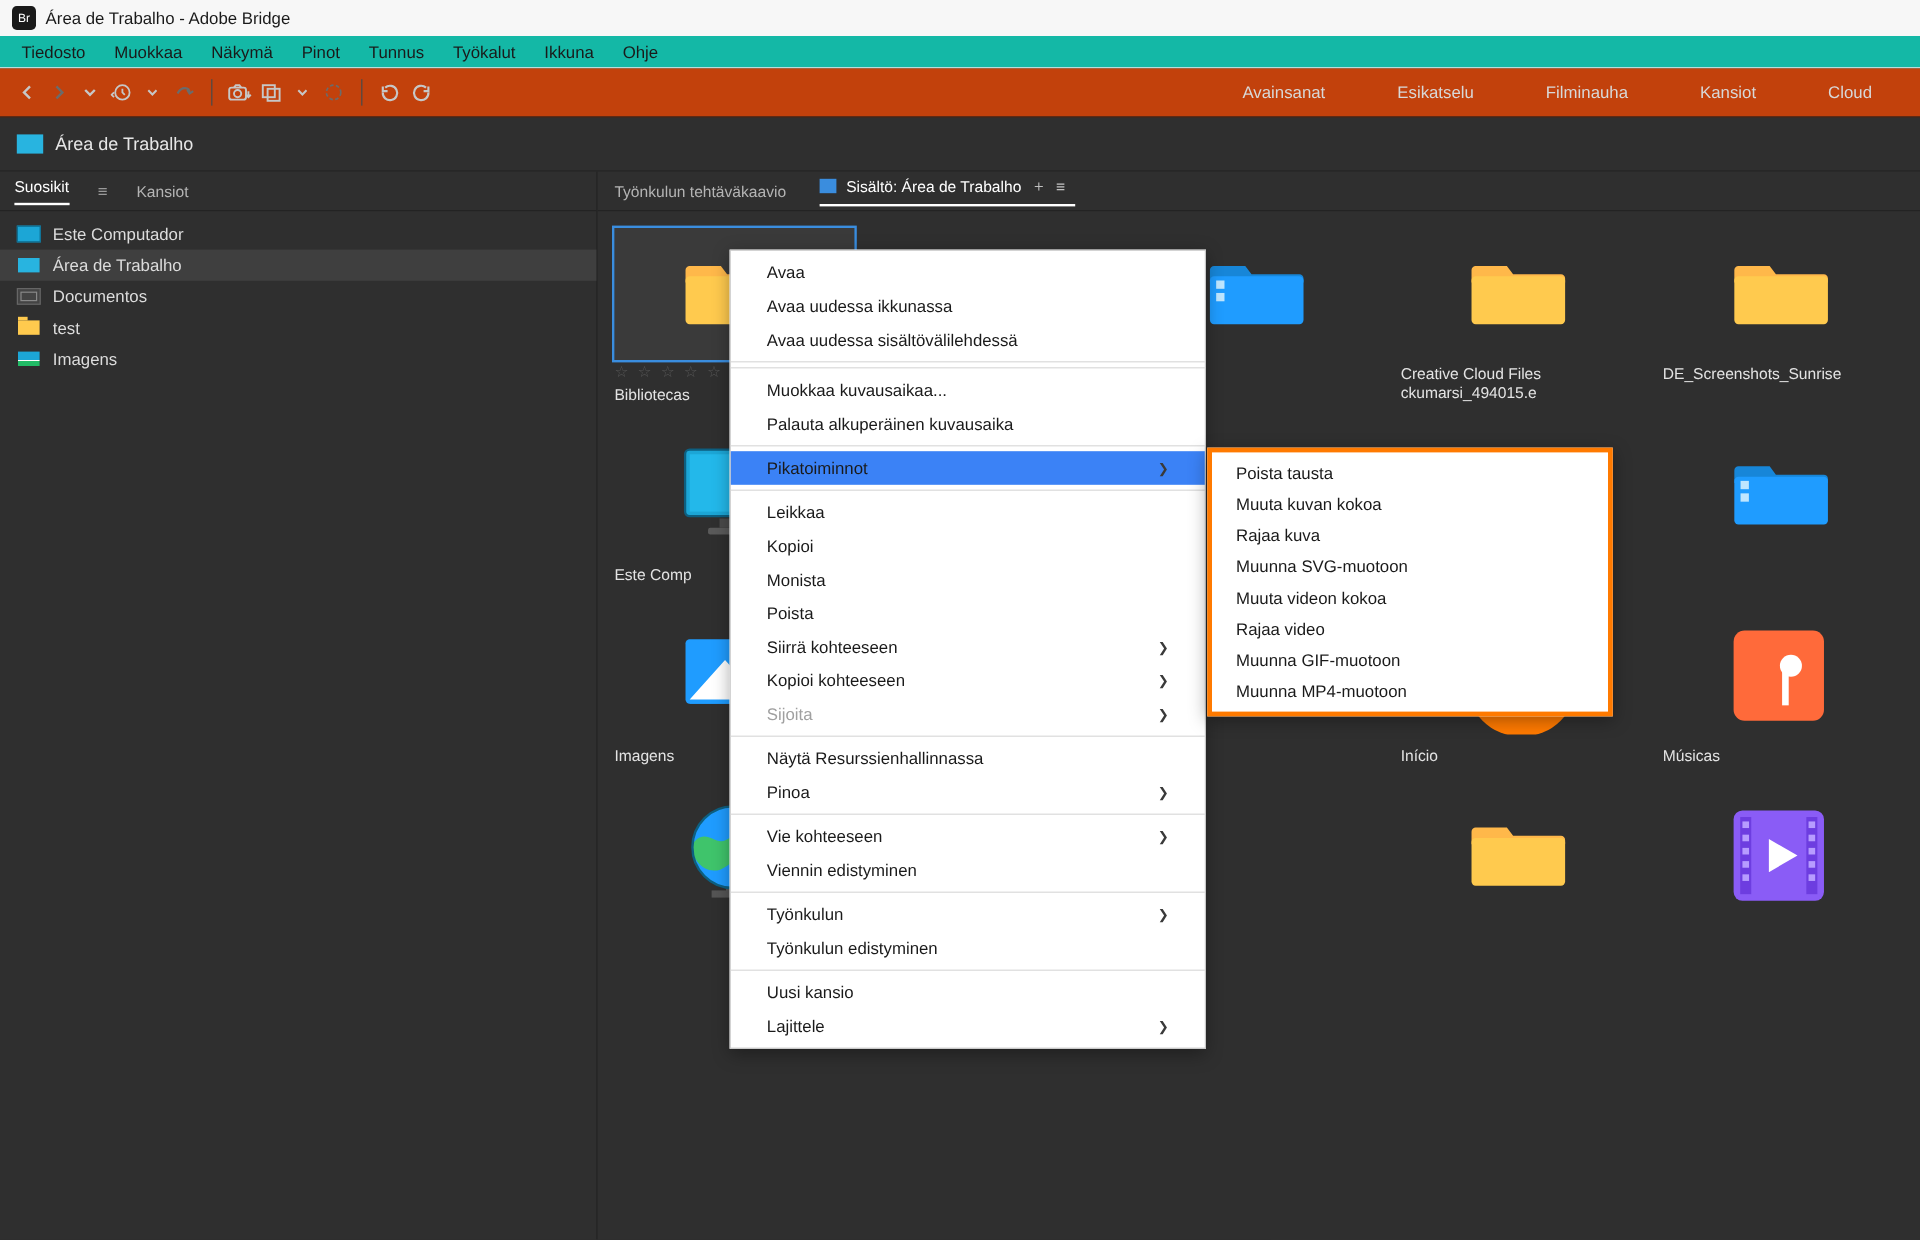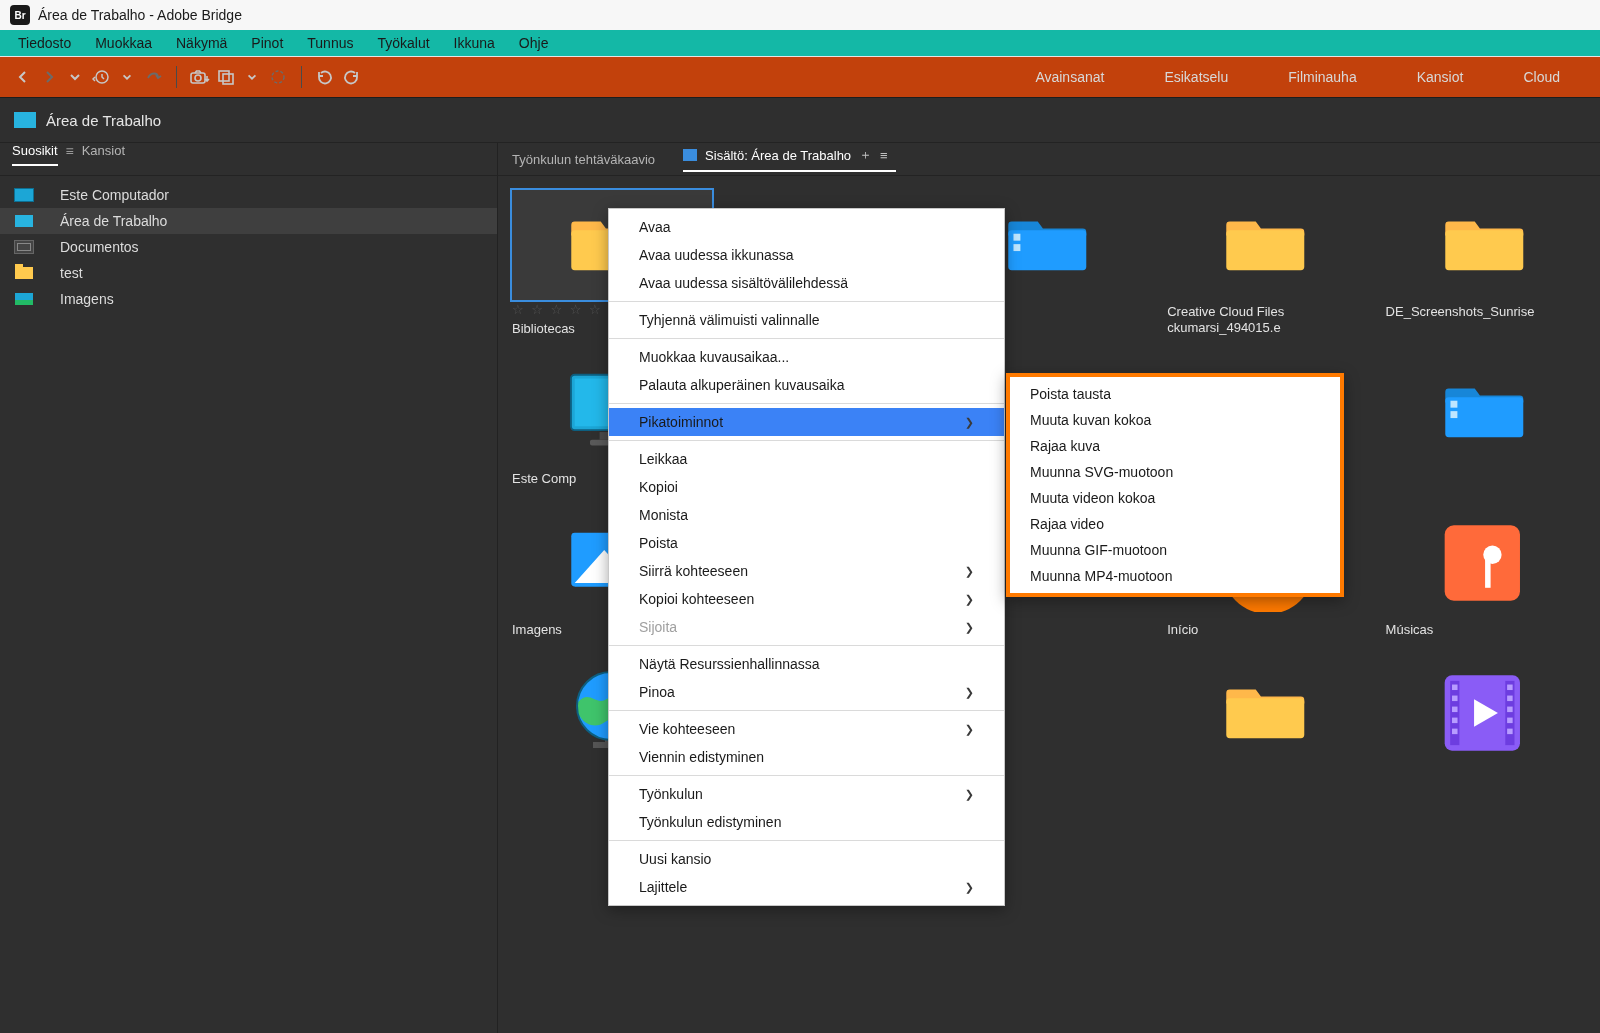--- a/index.html
+++ b/index.html
@@ -14,45 +14,45 @@
     --black:#000000;
     --orange:#ff7a00;
     --folder-body:#ffca4e;
     --folder-tab:#ffd87a;
     --folder-blue:#1f9cff;
     --folder-purple:#8a5cf6;
   }
   html,body{margin:0;padding:0;height:100%;width:100%;font-family:"Segoe UI",Arial,sans-serif;font-size:14px;color:var(--text);background:var(--bg-dark);overflow:hidden}
   
   .titlebar{height:30px;background:#f7f7f7;color:#1a1a1a;display:flex;align-items:center;padding:0 10px;font-size:14px}
-  .app-badge{width:20px;height:20px;background:#1a1a1a;border-radius:4px;color:#fff;font-size:10px;font-weight:700;display:flex;align-items:center;justify-content:center;margin-right:8px}
+  .app-badge{width:20px;height:20px;background:#1a1a1a;border-radius:4px;color:#fff;font-size:10px;font-weight:400;display:flex;align-items:center;justify-content:center;margin-right:8px}
   .menubar{height:26px;background:#14b8a6;color:#1a1a1a;display:flex;align-items:center;padding:0 6px;border-bottom:1px solid #e5e5e5}
   .menubar .menu-item{padding:3px 12px;cursor:pointer}
   
   .toolbar{height:40px;background:#c2410c;display:flex;align-items:center;padding:0 10px;color:var(--text-dim);border-bottom:1px solid #1d1d1d}
   .toolbar .tb-icon{width:26px;height:26px;display:flex;align-items:center;justify-content:center;cursor:pointer;color:#c7c7c7}
   .toolbar .tb-icon.dim{color:#6b6b6b}
   .toolbar .tb-sep{width:1px;height:22px;background:#4a4a4a;margin:0 10px}
   .toolbar .right-tabs{margin-left:auto;display:flex;gap:60px;padding-right:30px;color:#d8d8d8}
   .toolbar .right-tabs span{cursor:pointer}
   
   .pathbar{height:44px;background:var(--bg-dark);display:flex;align-items:center;padding:0 14px;border-bottom:1px solid #232323}
   .pathbar .folder-chip{width:22px;height:16px;background:#28b4e0;margin-right:10px}
   
   .main{display:flex;height:calc(100% - 30px - 26px - 40px - 44px);}
   .left-pane{width:498px;background:#2f2f2f;border-right:1px solid #222;box-sizing:border-box}
   .right-pane{flex:1;background:#2f2f2f;position:relative;overflow:hidden}
   
-  .lp-tabs{height:32px;display:flex;align-items:flex-start;padding:0 12px;gap:8px;color:var(--text-dim);border-bottom:1px solid #232323}
+  .lp-tabs{height:32px;display:flex;align-items:center;padding:0 12px;gap:24px;color:var(--text-dim);border-bottom:1px solid #232323}
   .lp-tabs .lp-tab{cursor:pointer;font-size:13px}
   .lp-tabs .lp-tab.active{color:#fff;border-bottom:2px solid #fff;padding-bottom:6px}
   .lp-tabs .lp-opt{color:#9a9a9a;cursor:pointer}
   
   .fav-list{padding:6px 0}
-  .fav-row{display:flex;align-items:center;height:26px;padding:0 14px;color:#dcdcdc;cursor:pointer;gap:26px;font-size:14px}
+  .fav-row{display:flex;align-items:center;height:26px;padding:0 14px;color:#dcdcdc;cursor:pointer;gap:10px;font-size:14px}
   .fav-row.sel{background:#3f3f3f}
   .fav-ico{width:20px;height:14px;display:flex;align-items:center;justify-content:center}
   .fav-folder{width:18px;height:12px;background:var(--folder-body);position:relative}
   .fav-folder::before{content:"";position:absolute;top:-3px;left:0;width:8px;height:3px;background:var(--folder-body)}
   .fav-monitor{width:18px;height:12px;background:#1ca6d6;border:1px solid #0d6f92}
   .fav-blue{width:18px;height:12px;background:#28b4e0}
   .fav-docs{width:18px;height:12px;background:#444;border:1px solid #666;position:relative}
   .fav-docs::after{content:"";position:absolute;inset:2px;border:1px solid #888}
   .fav-pic{width:18px;height:12px;background:linear-gradient(#1ca6d6 55%,#fff 55%,#fff 62%,#2b6 62%)}
   
@@ -378,23 +378,20 @@
         <div class="ci">
           <span>Avaa</span>
         </div>
         <div class="ci">
           <span>Avaa uudessa ikkunassa</span>
         </div>
         <div class="ci">
           <span>Avaa uudessa sisältövälilehdessä</span>
         </div>
         <hr>
-        <div class="ci">
-          <span>Tyhjennä välimuisti valinnalle</span>
-        </div>
         <hr>
         <div class="ci">
           <span>Muokkaa kuvausaikaa...</span>
         </div>
         <div class="ci">
           <span>Palauta alkuperäinen kuvausaika</span>
         </div>
         <hr>
         <div class="ci hl">
           <span>Pikatoiminnot</span>

